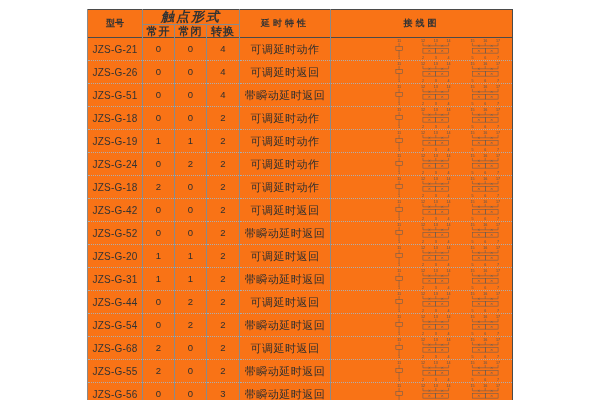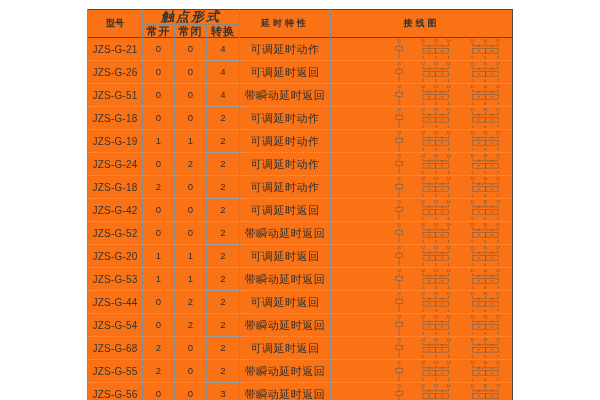--- a/index.html
+++ b/index.html
@@ -644,21 +644,21 @@
             <line class="wire" x1="100" y1="15" x2="102" y2="13"></line>
             <line class="wire" x1="114" y1="13" x2="116" y2="15"></line>
             <line class="wire" x1="114" y1="15" x2="116" y2="13"></line>
             <text x="94" y="23.4">5</text>
             <text x="108" y="23.4">6</text>
             <text x="122" y="23.4">7</text>
           </svg>
         </td>
       </tr>
       <tr>
-        <td class="model">JZS-G-53</td>
+        <td class="model">JZS-G-31</td>
         <td class="num">1</td>
         <td class="num">1</td>
         <td class="num">2</td>
         <td class="delay">带瞬动延时返回</td>
         <td class="wiring">
           <svg width="148" height="22" viewBox="0 0 150 24">
             <text x="14" y="4.6">11</text>
             <line class="wire" x1="14" y1="5.4" x2="14" y2="9.5"></line>
             <rect class="wire" x="10.5" y="9.5" width="7" height="4"></rect>
             <line class="wire" x1="14" y1="13.5" x2="14" y2="19.8"></line>

